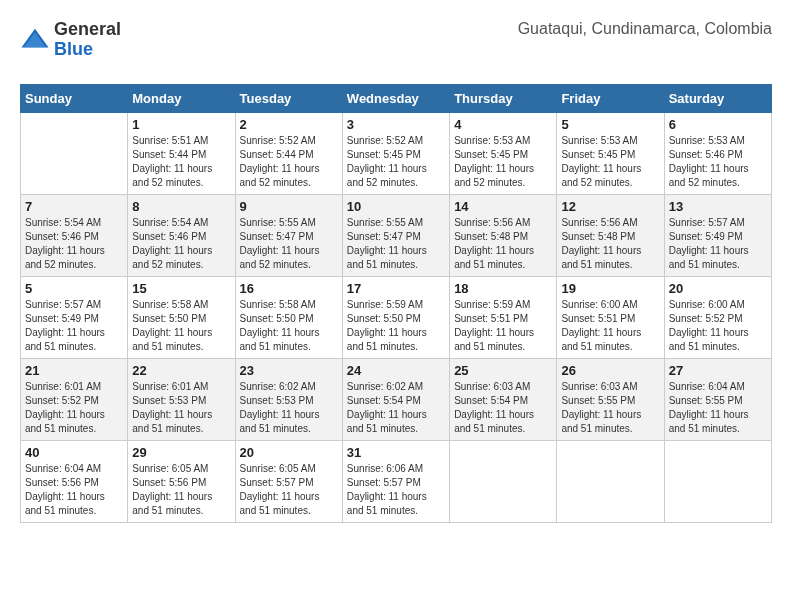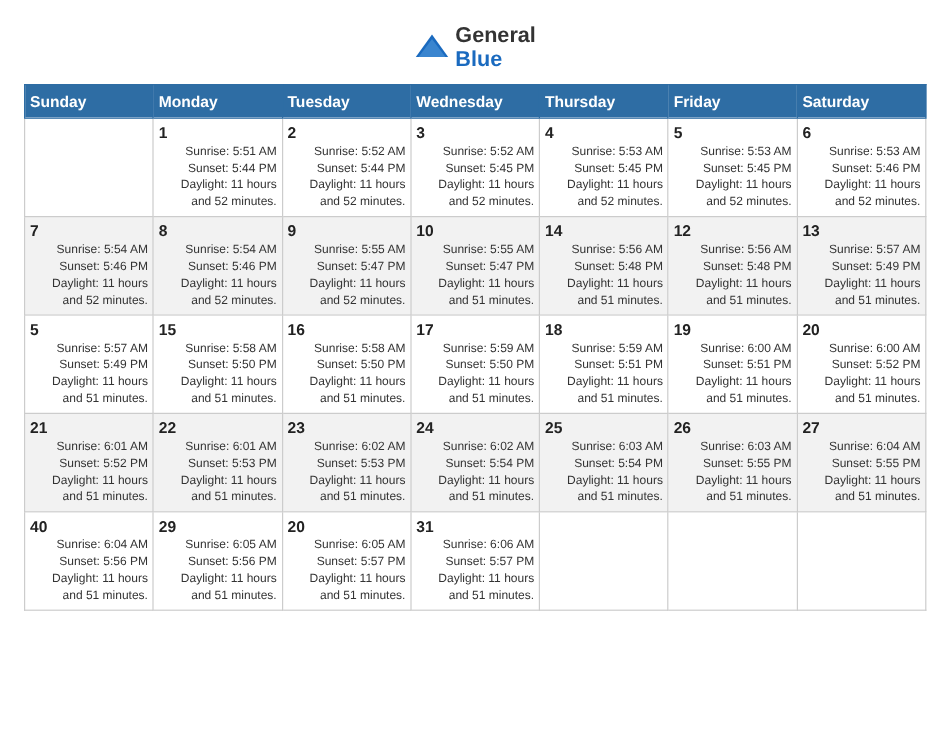--- a/index.html
+++ b/index.html
@@ -5,23 +5,23 @@
     * { box-sizing: border-box; margin: 0; padding: 0; }
     body {
       font-family: Arial, sans-serif;
       background: #fff;
       width: 792px;
       min-height: 612px;
       padding: 20px;
     }
     .header {
       display: flex;
-      justify-content: center;
+      justify-content: space-between;
       align-items: flex-start;
-      margin-bottom: 10px;
+      margin-bottom: 24px;
     }
     .logo {
       display: flex;
       align-items: center;
     }
     .logo-text {
       display: flex;
       flex-direction: column;
       font-size: 18px;
       font-weight: bold;
@@ -72,21 +72,20 @@
       font-size: 13px;
       font-weight: bold;
       color: #222;
       display: block;
       margin-bottom: 2px;
     }
     .day-info {
       font-size: 10px;
       color: #333;
       line-height: 1.4;
-      text-align: right;
     }
     .empty-cell {
       background: #f9f9f9;
     }
     .row-shaded td {
       background: #f2f2f2;
     }
   </style>
 </head>
 <body>
@@ -96,20 +95,21 @@
     <svg class="logo-icon" viewBox="0 0 40 40" xmlns="http://www.w3.org/2000/svg">
       <polygon points="20,5 38,30 2,30" fill="#1a6abf"></polygon>
       <polygon points="20,10 35,30 5,30" fill="#5aa0e0" opacity="0.5"></polygon>
     </svg>
     <div class="logo-text">
       <span class="logo-general">General</span>
       <span class="logo-blue">Blue</span>
     </div>
   </div>
   <div class="title-section">
+    <div class="subtitle">Guataqui, Cundinamarca, Colombia</div>
   </div>
 </div>
 
 <table class="calendar">
   <thead>
     <tr>
       <th>Sunday</th>
       <th>Monday</th>
       <th>Tuesday</th>
       <th>Wednesday</th>

